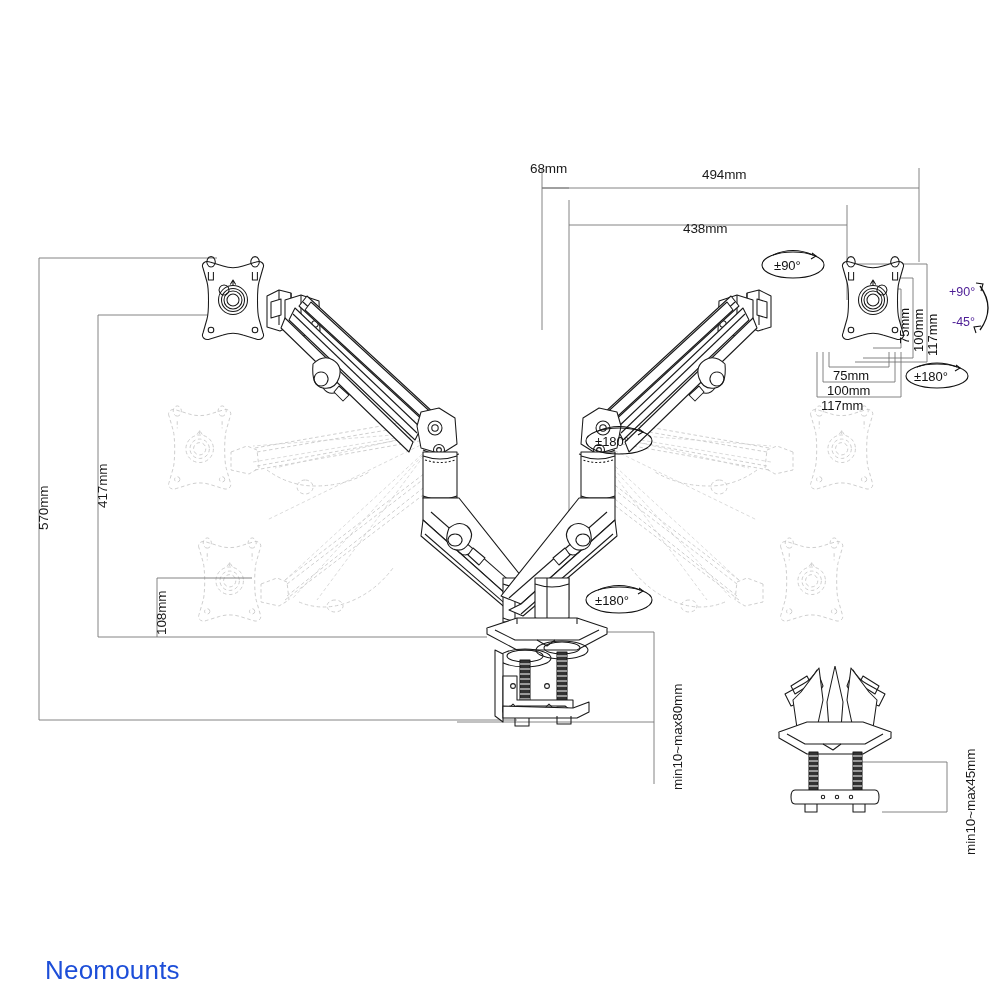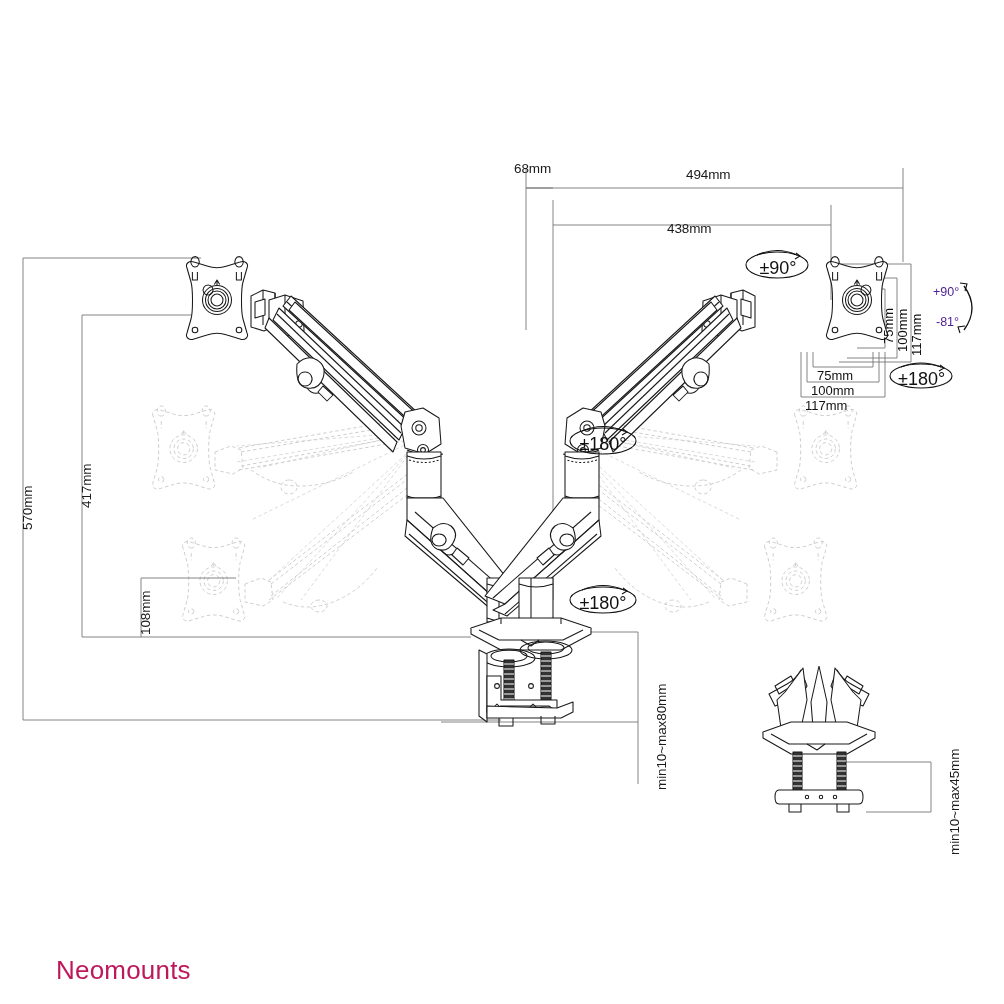--- a/index.html
+++ b/index.html
@@ -4,65 +4,63 @@
 <title>Neomounts monitor arm technical drawing</title>
 <style>
   html,body{margin:0;padding:0;background:#ffffff;}
   body{
     width:1004px;height:1004px;
     font-family:"Liberation Sans","DejaVu Sans",sans-serif;
     color:#1a1a1a;
     overflow:hidden;
     position:relative;
   }
-  #sheet{position:absolute;left:1px;top:0;width:828px;height:1004px;}
+  #sheet{position:absolute;left:17px;top:0;width:828px;height:1004px;}
   svg.layer{position:absolute;left:0;top:0;width:1004px;height:1004px;overflow:visible;}
 
   
   .dim{
     position:absolute;
     font-size:13.5px;
     letter-spacing:-0.1px;
     color:#1a1a1a;
     white-space:nowrap;
     line-height:1;
   }
   .dim.vert{ transform-origin:0 0; }
 
   
   .bubble{
     position:absolute;
-    font-size:18px;
+    font-size:13px;
     color:#111;
     white-space:nowrap;
     line-height:1;
-    text-align:center;
   }
   .vesa-lbl{
     position:absolute;
     font-size:13px;
     color:#111;
     white-space:nowrap;
     line-height:1;
   }
   .angle-lbl{
     position:absolute;
     font-size:12.5px;
     color:#4c1d95;
     white-space:nowrap;
     line-height:1;
   }
   #brand{
     position:absolute;
     left:28px;top:955px;
     font-size:26px;
-    color:#be185d;
+    color:#1d4ed8;
     letter-spacing:0.2px;
     font-weight:400;
-    margin-left:27px;
   }
 </style>
 </head>
 <body>
 
 <div id="sheet">
 
   <svg class="layer" viewBox="0 0 1004 1004">
     <defs>
       <g id="vesaplate">
@@ -461,17 +459,17 @@
   <div class="vesa-lbl" style="left:816px;top:369px;">75mm</div>
   <div class="vesa-lbl" style="left:810px;top:384px;">100mm</div>
   <div class="vesa-lbl" style="left:804px;top:399px;">117mm</div>
 
   <div class="bubble" style="left:757px;top:259px;width:40px;">±90°</div>
   <div class="bubble" style="left:578px;top:435px;width:48px;">±180°</div>
   <div class="bubble" style="left:578px;top:594px;width:48px;">±180°</div>
   <div class="bubble" style="left:897px;top:370px;width:46px;">±180°</div>
 
   <div class="angle-lbl" style="left:932px;top:286px;">+90°</div>
-  <div class="angle-lbl" style="left:935px;top:316px;">-81°</div>
+  <div class="angle-lbl" style="left:935px;top:316px;">-45°</div>
 
   <div id="brand">Neomounts</div>
 
 </div>
 
 </body></html>

